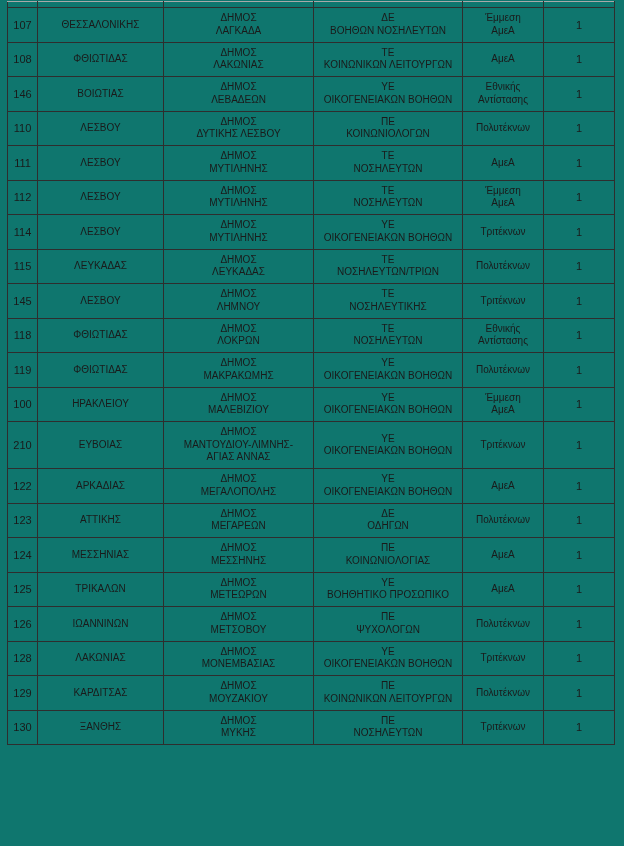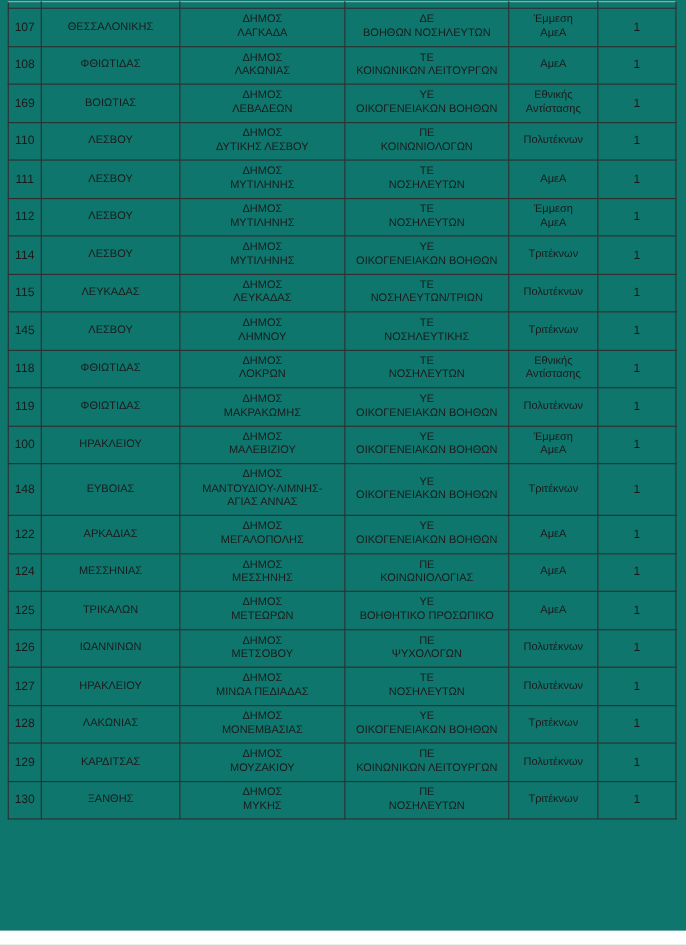--- a/index.html
+++ b/index.html
@@ -82,21 +82,21 @@
           <td>
             <div class="line">ΤΕ</div>
             <div class="line">ΚΟΙΝΩΝΙΚΩΝ ΛΕΙΤΟΥΡΓΩΝ</div>
           </td>
           <td>
             <div class="line">ΑμεΑ</div>
           </td>
           <td class="num">1</td>
         </tr>
         <tr class="r">
-          <td class="num">169</td>
+          <td class="num">146</td>
           <td>ΒΟΙΩΤΙΑΣ</td>
           <td>
             <div class="line">ΔΗΜΟΣ</div>
             <div class="line">ΛΕΒΑΔΕΩΝ</div>
           </td>
           <td>
             <div class="line">ΥΕ</div>
             <div class="line">ΟΙΚΟΓΕΝΕΙΑΚΩΝ ΒΟΗΘΩΝ</div>
           </td>
           <td>
@@ -246,21 +246,21 @@
             <div class="line">ΥΕ</div>
             <div class="line">ΟΙΚΟΓΕΝΕΙΑΚΩΝ ΒΟΗΘΩΝ</div>
           </td>
           <td>
             <div class="line">Έμμεση</div>
             <div class="line">ΑμεΑ</div>
           </td>
           <td class="num">1</td>
         </tr>
         <tr class="r tall">
-          <td class="num">148</td>
+          <td class="num">210</td>
           <td>ΕΥΒΟΙΑΣ</td>
           <td>
             <div class="line">ΔΗΜΟΣ</div>
             <div class="line">ΜΑΝΤΟΥΔΙΟΥ-ΛΙΜΝΗΣ-</div>
             <div class="line">ΑΓΙΑΣ ΑΝΝΑΣ</div>
           </td>
           <td>
             <div class="line">ΥΕ</div>
             <div class="line">ΟΙΚΟΓΕΝΕΙΑΚΩΝ ΒΟΗΘΩΝ</div>
           </td>
@@ -279,20 +279,36 @@
           <td>
             <div class="line">ΥΕ</div>
             <div class="line">ΟΙΚΟΓΕΝΕΙΑΚΩΝ ΒΟΗΘΩΝ</div>
           </td>
           <td>
             <div class="line">ΑμεΑ</div>
           </td>
           <td class="num">1</td>
         </tr>
         <tr class="r">
+          <td class="num">123</td>
+          <td>ΑΤΤΙΚΗΣ</td>
+          <td>
+            <div class="line">ΔΗΜΟΣ</div>
+            <div class="line">ΜΕΓΑΡΕΩΝ</div>
+          </td>
+          <td>
+            <div class="line">ΔΕ</div>
+            <div class="line">ΟΔΗΓΩΝ</div>
+          </td>
+          <td>
+            <div class="line">Πολυτέκνων</div>
+          </td>
+          <td class="num">1</td>
+        </tr>
+        <tr class="r">
           <td class="num">124</td>
           <td>ΜΕΣΣΗΝΙΑΣ</td>
           <td>
             <div class="line">ΔΗΜΟΣ</div>
             <div class="line">ΜΕΣΣΗΝΗΣ</div>
           </td>
           <td>
             <div class="line">ΠΕ</div>
             <div class="line">ΚΟΙΝΩΝΙΟΛΟΓΙΑΣ</div>
           </td>
@@ -320,36 +336,20 @@
         <tr class="r">
           <td class="num">126</td>
           <td>ΙΩΑΝΝΙΝΩΝ</td>
           <td>
             <div class="line">ΔΗΜΟΣ</div>
             <div class="line">ΜΕΤΣΟΒΟΥ</div>
           </td>
           <td>
             <div class="line">ΠΕ</div>
             <div class="line">ΨΥΧΟΛΟΓΩΝ</div>
-          </td>
-          <td>
-            <div class="line">Πολυτέκνων</div>
-          </td>
-          <td class="num">1</td>
-        </tr>
-        <tr class="r">
-          <td class="num">127</td>
-          <td>ΗΡΑΚΛΕΙΟΥ</td>
-          <td>
-            <div class="line">ΔΗΜΟΣ</div>
-            <div class="line">ΜΙΝΩΑ ΠΕΔΙΑΔΑΣ</div>
-          </td>
-          <td>
-            <div class="line">ΤΕ</div>
-            <div class="line">ΝΟΣΗΛΕΥΤΩΝ</div>
           </td>
           <td>
             <div class="line">Πολυτέκνων</div>
           </td>
           <td class="num">1</td>
         </tr>
         <tr class="r">
           <td class="num">128</td>
           <td>ΛΑΚΩΝΙΑΣ</td>
           <td>

